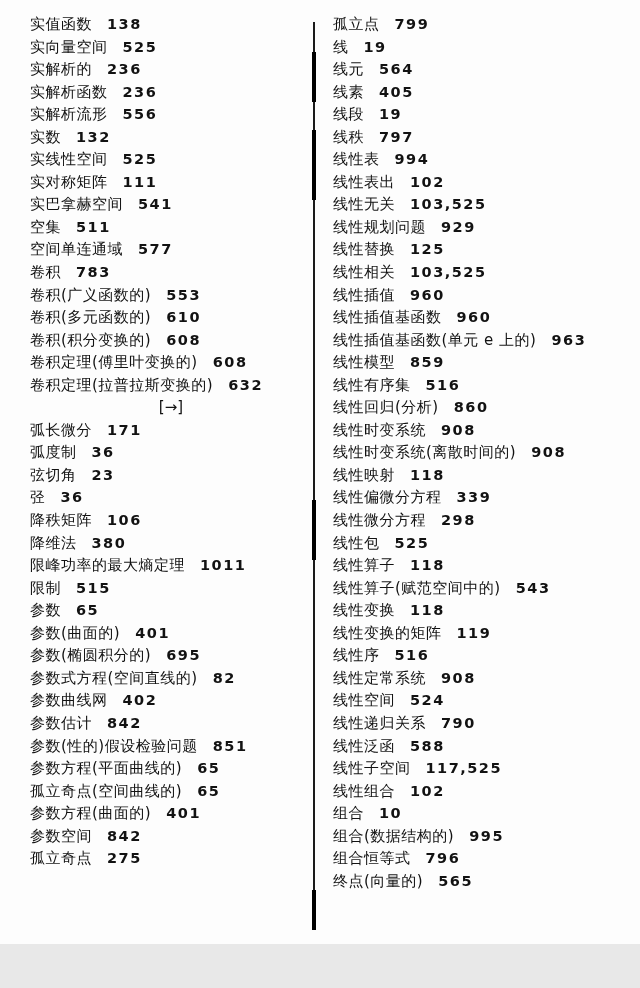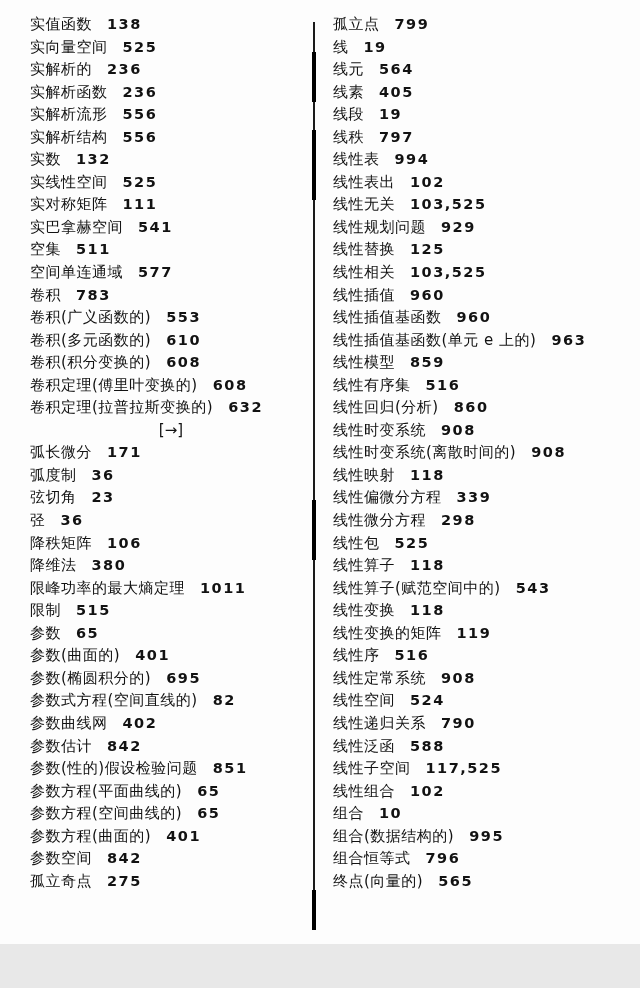--- a/index.html
+++ b/index.html
@@ -50,21 +50,20 @@
 <body>
 
 <div class="page">
 
   <div class="column col-left">
       <div class="entry-line"><span class="term">实值函数</span><span class="pageno">138</span></div>
       <div class="entry-line"><span class="term">实向量空间</span><span class="pageno">525</span></div>
       <div class="entry-line"><span class="term">实解析的</span><span class="pageno">236</span></div>
       <div class="entry-line"><span class="term">实解析函数</span><span class="pageno">236</span></div>
       <div class="entry-line"><span class="term">实解析流形</span><span class="pageno">556</span></div>
-      <div class="entry-line"><span class="term">实解析结构</span><span class="pageno">556</span></div>
       <div class="entry-line"><span class="term">实数</span><span class="pageno">132</span></div>
       <div class="entry-line"><span class="term">实线性空间</span><span class="pageno">525</span></div>
       <div class="entry-line"><span class="term">实对称矩阵</span><span class="pageno">111</span></div>
       <div class="entry-line"><span class="term">实巴拿赫空间</span><span class="pageno">541</span></div>
       <div class="entry-line"><span class="term">空集</span><span class="pageno">511</span></div>
       <div class="entry-line"><span class="term">空间单连通域</span><span class="pageno">577</span></div>
       <div class="entry-line"><span class="term">卷积</span><span class="pageno">783</span></div>
       <div class="entry-line"><span class="term">卷积(广义函数的)</span><span class="pageno">553</span></div>
       <div class="entry-line"><span class="term">卷积(多元函数的)</span><span class="pageno">610</span></div>
       <div class="entry-line"><span class="term">卷积(积分变换的)</span><span class="pageno">608</span></div>
@@ -80,21 +79,21 @@
       <div class="entry-line"><span class="term">限峰功率的最大熵定理</span><span class="pageno">1011</span></div>
       <div class="entry-line"><span class="term">限制</span><span class="pageno">515</span></div>
       <div class="entry-line"><span class="term">参数</span><span class="pageno">65</span></div>
       <div class="entry-line"><span class="term">参数(曲面的)</span><span class="pageno">401</span></div>
       <div class="entry-line"><span class="term">参数(椭圆积分的)</span><span class="pageno">695</span></div>
       <div class="entry-line"><span class="term">参数式方程(空间直线的)</span><span class="pageno">82</span></div>
       <div class="entry-line"><span class="term">参数曲线网</span><span class="pageno">402</span></div>
       <div class="entry-line"><span class="term">参数估计</span><span class="pageno">842</span></div>
       <div class="entry-line"><span class="term">参数(性的)假设检验问题</span><span class="pageno">851</span></div>
       <div class="entry-line"><span class="term">参数方程(平面曲线的)</span><span class="pageno">65</span></div>
-      <div class="entry-line"><span class="term">参数方程(空间曲线的)</span><span class="pageno">65</span></div>
+      <div class="entry-line"><span class="term">孤立奇点(空间曲线的)</span><span class="pageno">65</span></div>
       <div class="entry-line"><span class="term">参数方程(曲面的)</span><span class="pageno">401</span></div>
       <div class="entry-line"><span class="term">参数空间</span><span class="pageno">842</span></div>
       <div class="entry-line"><span class="term">孤立奇点</span><span class="pageno">275</span></div>
     </div>
 
   <div class="divider">
     <span class="blob blob1"></span>
     <span class="blob blob2"></span>
     <span class="blob blob3"></span>
     <span class="blob blob4"></span>

